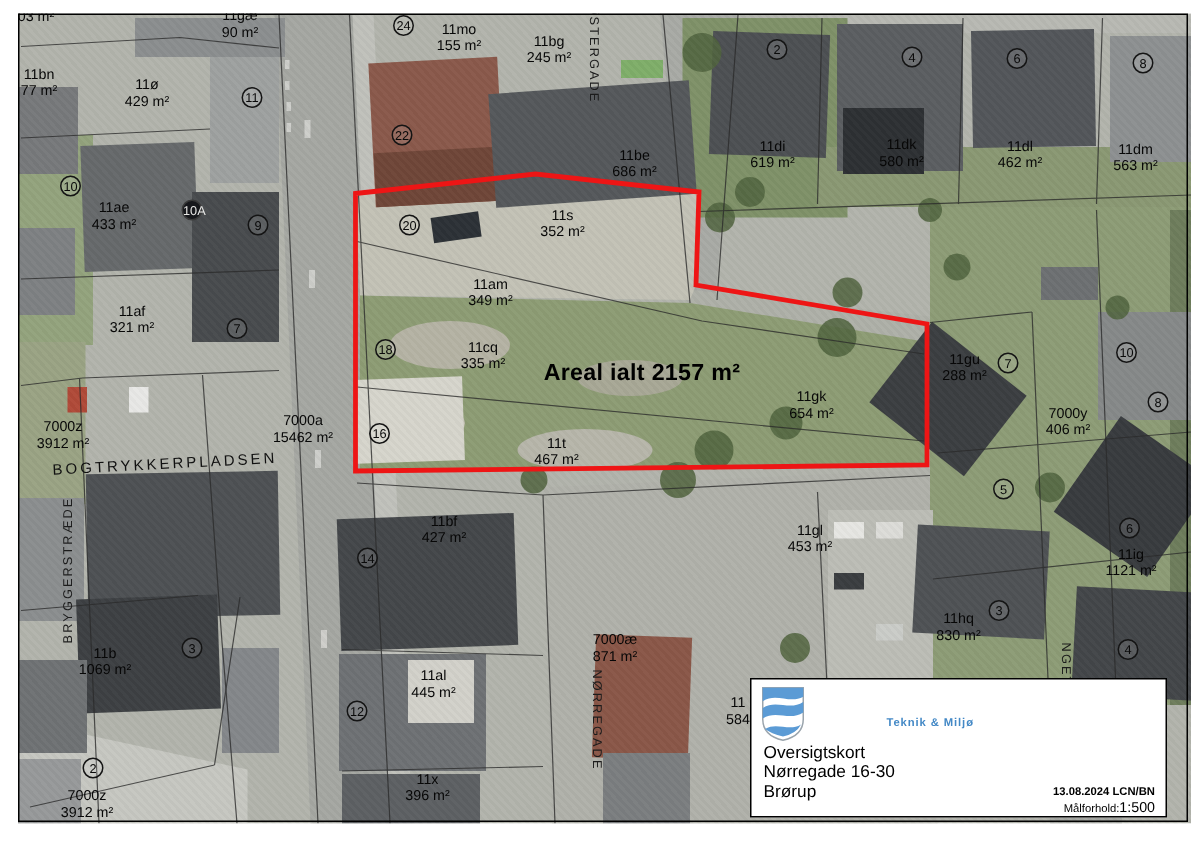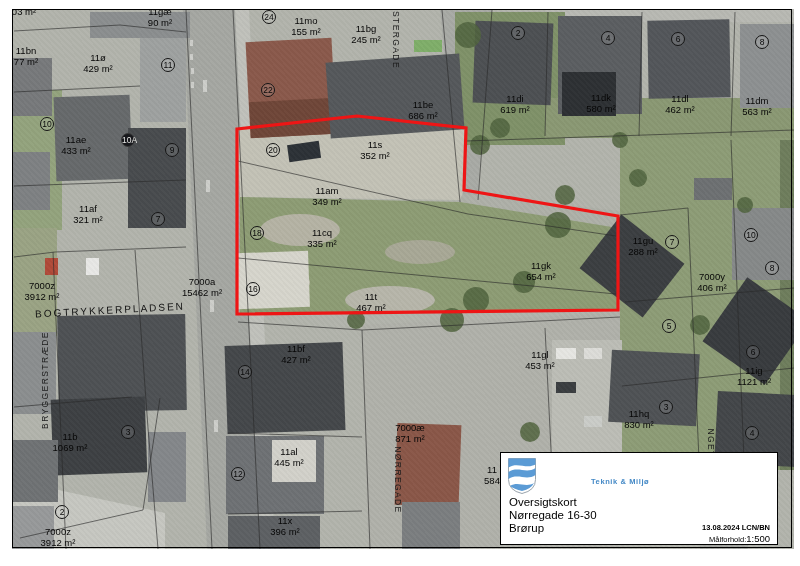--- a/index.html
+++ b/index.html
@@ -184,20 +184,21 @@
         <polyline points="228,514 362,511"></polyline>
         <polyline points="545,328 552,470"></polyline>
       </g>
     </svg>
 
     <svg class="hl" width="800" height="566">
       <polygon points="237,129 357,116 466,128 464,190 618,216 618,310 237,314" fill="none" style="stroke:var(--hl);" stroke-width="3.2" stroke-linejoin="miter"></polygon>
     </svg>
 
     <div id="labels">
+      <div class="big-label" style="left:428px;top:249px;">Areal ialt 2157 m²</div>
     <div class="parcel-label" style="left: 24px; top: 12px;">
           <div>03 m²</div>
         </div>
         <div class="parcel-label" style="left: 120px; top: 17px; margin-left: 40px;">
           <div>11gæ</div>
           <div>90 m²</div>
         </div>
         <div class="parcel-label" style="left: 26px; top: 56px;">
           <div>11bn</div>
           <div>77 m²</div>

